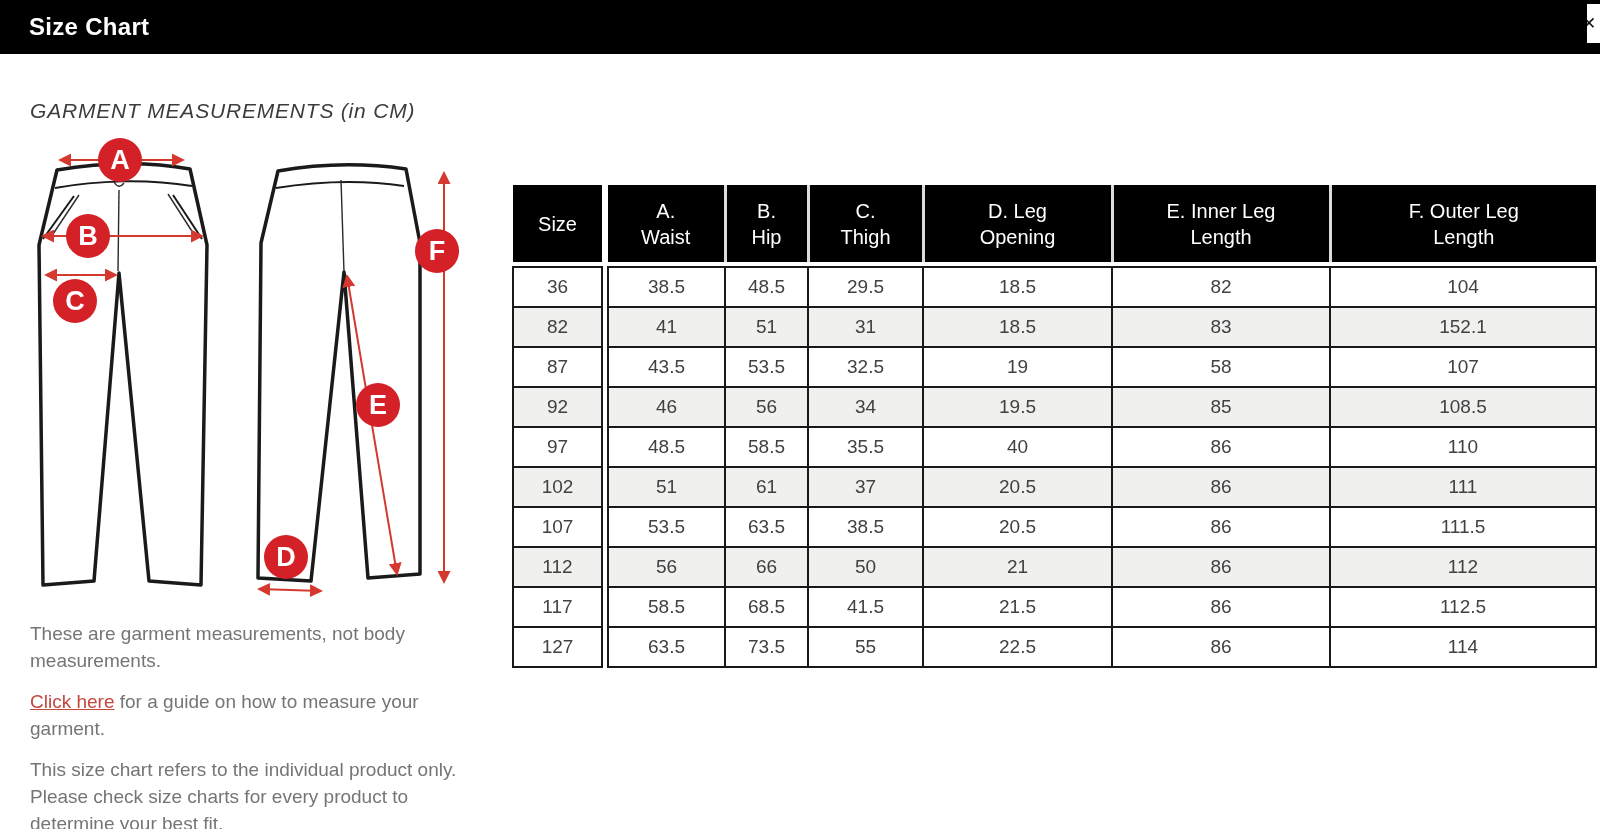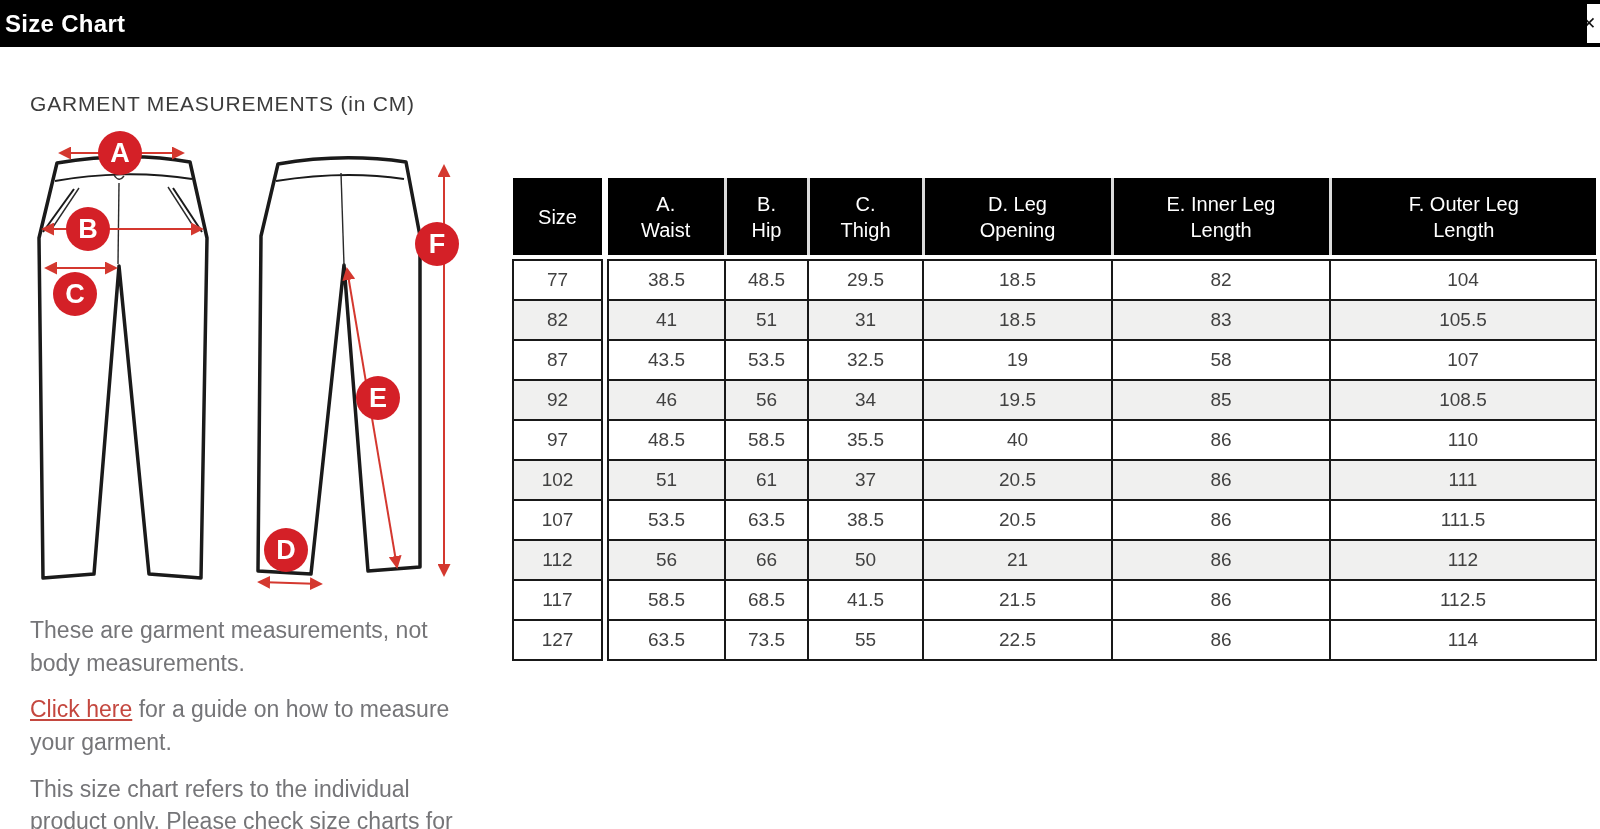--- a/index.html
+++ b/index.html
@@ -8,23 +8,23 @@
     width: 1600px; height: 829px; overflow: hidden;
     background: #ffffff;
     font-family: "Liberation Sans", sans-serif;
     color: #414141;
   }
 
   
   .titlebar {
     position: relative;
     background: #000000;
-    height: 47px;
+    height: 54px;
     display: flex; align-items: center;
-    padding-left: 5px;
+    padding-left: 29px;
     overflow: hidden;
   }
   .titlebar .title {
     color: #ffffff; font-size: 24px; font-weight: bold; letter-spacing: .3px;
   }
   .close-btn {
     position: absolute; right: 0; top: 4px;
     width: 13px; height: 39px;
     background: #ffffff; border: none; padding: 0;
     overflow: hidden; cursor: pointer;
@@ -33,40 +33,41 @@
     display: inline-block; color: #111; font-size: 17px;
     margin-left: -9px; line-height: 39px;
   }
 
   
   .content { padding: 45px 0 0 30px; }
   .section-title {
     margin: 0 0 10px 0;
     font-size: 21px; font-weight: 400; letter-spacing: .8px;
     color: #3c3c3c;
+    font-style: italic;
   }
   .row { display: flex; align-items: flex-start; }
   .left-col { width: 482px; flex: none; }
   .table-col { flex: 1; padding-top: 52px; padding-right: 3px; }
 
   
   .diagram { display: block; }
   .diagram .outline { fill: #ffffff; stroke: #1a1a1a; stroke-width: 3.5; stroke-linejoin: round; }
   .diagram .detail  { fill: none; stroke: #1a1a1a; stroke-width: 2; }
   .diagram .thin    { fill: none; stroke: #2a2a2a; stroke-width: 1.4; }
   .diagram .arrow   { fill: none; stroke: #d4382f; stroke-width: 2; }
   .diagram .badge   { fill: #d42027; }
   .diagram .badge-letter {
     fill: #ffffff; font-size: 27px; font-weight: bold;
     text-anchor: middle; font-family: "Liberation Sans", sans-serif;
   }
 
   
   .notes { margin-top: 8px; width: 452px; }
-  .notes p { margin: 0 0 14px 0; font-size: 23px; line-height: 1.42; color: #757578; }
+  .notes p { margin: 0 0 14px 0; font-size: 19px; line-height: 1.42; color: #757578; }
   .notes a.link { color: #c4473f; text-decoration: underline; cursor: pointer; }
 
   
   table.size-table { border-collapse: collapse; width: 100%; table-layout: fixed; }
   .size-table th {
     background: #000000; color: #ffffff;
     font-weight: 400; font-size: 20px; line-height: 1.3;
     height: 77px; text-align: center; vertical-align: middle; padding: 2px;
   }
   .size-table th.gap, .size-table td.gap { background: #ffffff; border: none; padding: 0; }
@@ -207,38 +208,38 @@
               <td></td>
               <td></td>
               <td></td>
               <td></td>
               <td></td>
               <td></td>
               <td></td>
               <td></td>
             </tr>
             <tr>
-              <td class="size">77</td>
+              <td class="size">36</td>
               <td class="gap"></td>
               <td class="data">38.5</td>
               <td class="data">48.5</td>
               <td class="data">29.5</td>
               <td class="data">18.5</td>
               <td class="data">82</td>
               <td class="data">104</td>
             </tr>
             <tr class="alt">
               <td class="size">82</td>
               <td class="gap"></td>
               <td class="data">41</td>
               <td class="data">51</td>
               <td class="data">31</td>
               <td class="data">18.5</td>
               <td class="data">83</td>
-              <td class="data">105.5</td>
+              <td class="data">152.1</td>
             </tr>
             <tr>
               <td class="size">87</td>
               <td class="gap"></td>
               <td class="data">43.5</td>
               <td class="data">53.5</td>
               <td class="data">32.5</td>
               <td class="data">19</td>
               <td class="data">58</td>
               <td class="data">107</td>

